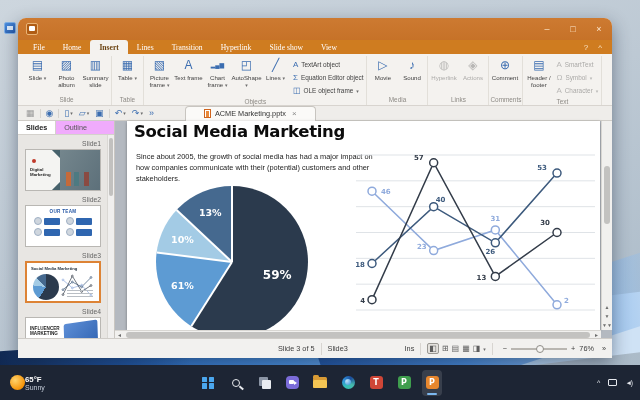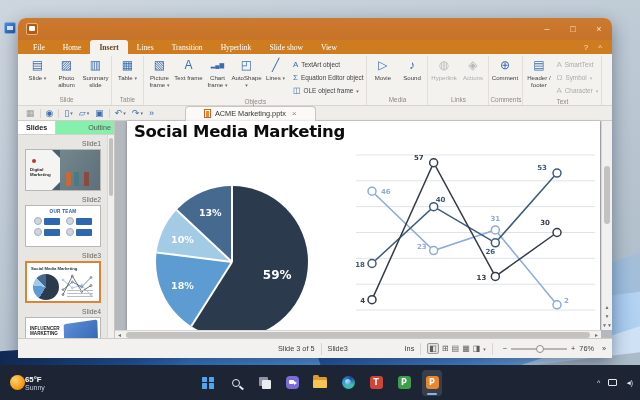--- a/index.html
+++ b/index.html
@@ -57,21 +57,21 @@
   .qsep { width:1px; height:9px; background:#d7d4cf; margin:0 2px; }
   .doctab { margin-left:28px; height:15px; display:flex; align-items:center; gap:4px; background:#fbfaf8;
             border:1px solid #c8c5c0; border-bottom:none; border-radius:4px 4px 0 0; padding:0 18px; font-size:7.3px; color:#333; }
   .dico { width:7px; height:9px; background:#fff; border:1px solid #d0641e; position:relative; }
   .dico:after { content:""; position:absolute; left:1px; top:1px; width:3px; height:6px; background:#e4archive; background:#e98a3c; }
   .dclose { color:#8a8a8a; font-size:8px; margin-left:2px; }
 
   
   .content { position:absolute; left:0; top:103px; right:0; height:217px; display:flex; }
   .panel { width:97px; background:#e8e6e3; border-right:1px solid #c9c6c1; position:relative; }
-  .ptabs { height:14px; display:flex; background:#86efac; border-bottom:1px solid #d4d1cc; font-size:7.2px;gap:24px; }
+  .ptabs { height:14px; display:flex; background:#f0abfc; border-bottom:1px solid #d4d1cc; font-size:7.2px; }
   .ptab { display:flex; align-items:center; padding:0 8px; color:#555; }
   .ptab.active { background:#fff; border-right:1px solid #d4d1cc; font-weight:bold; color:#222; }
   .plist { position:absolute; left:0; top:14px; right:7px; bottom:0; overflow:hidden; }
   .pscroll { position:absolute; right:0; top:14px; bottom:0; width:7px; background:#f0efee; border-left:1px solid #dad8d4; }
   .pscroll .pthumb { position:absolute; left:1px; right:1px; top:3px; height:58px; background:#c2c1bf; border-radius:3px; }
   .slbl { text-align:right; padding-right:6px; font-size:6.8px; color:#666; margin:5px 0 2px; }
   .thumb { width:76px; height:42px; margin-left:7px; background:#fff; border:1px solid #b9b7b3; position:relative; overflow:hidden; }
   .thumb.sel { border:2px solid #dd8335; }
   
   .t1 { background:#47626c; }
@@ -423,25 +423,26 @@
             </div>
           </div>
         <div class="pscroll">
             <span class="pthumb"></span>
           </div>
       </div>
 
       <div class="main">
         <div class="page">
           <div class="stitle">Social Media Marketing</div>
+          <div class="sbody">Since about 2005, the growth of social media has had a major impact on how companies communicate with their (potential) customers and other stakeholders.</div>
           <div class="pie" id="mainpie" style="background: conic-gradient(rgb(43, 58, 77) 0deg, rgb(43, 58, 77) 212.4deg, rgb(93, 155, 211) 212.4deg, rgb(93, 155, 211) 277.2deg, rgb(163, 203, 229) 277.2deg, rgb(163, 203, 229) 313.2deg, rgb(69, 105, 143) 313.2deg, rgb(69, 105, 143) 360deg);">
               <div class="pieline" style="left: 75px; top: 0px; height: 76px; transform: rotate(0deg);"></div>
               <span class="pielabel" style="left: 121.249px; top: 89.1461px; font-size: 12px;">59%</span>
               <div class="pieline" style="left: 75px; top: 0px; height: 76px; transform: rotate(212.4deg);"></div>
-              <span class="pielabel" style="left: 26.4879px; top: 99.2986px; font-size: 9.5px;">18%</span>
+              <span class="pielabel" style="left: 26.4879px; top: 99.2986px; font-size: 9.5px;">61%</span>
               <div class="pieline" style="left: 75px; top: 0px; height: 76px; transform: rotate(277.2deg);"></div>
               <span class="pielabel" style="left: 26.4879px; top: 52.7014px; font-size: 9.5px;">10%</span>
               <div class="pieline" style="left: 75px; top: 0px; height: 76px; transform: rotate(313.2deg);"></div>
               <span class="pielabel" style="left: 54.2681px; top: 25.7805px; font-size: 9.5px;">13%</span>
             </div>
           <svg class="linechart" id="mainline" width="245" height="190">
               <line x1="3" x2="242" y1="170" y2="170" stroke="#dfe3e7" stroke-width="1"></line>
               <line x1="3" x2="242" y1="144.16666666666666" y2="144.16666666666666" stroke="#dfe3e7" stroke-width="1"></line>
               <line x1="3" x2="242" y1="118.33333333333334" y2="118.33333333333334" stroke="#dfe3e7" stroke-width="1"></line>
               <line x1="3" x2="242" y1="92.5" y2="92.5" stroke="#dfe3e7" stroke-width="1"></line>

